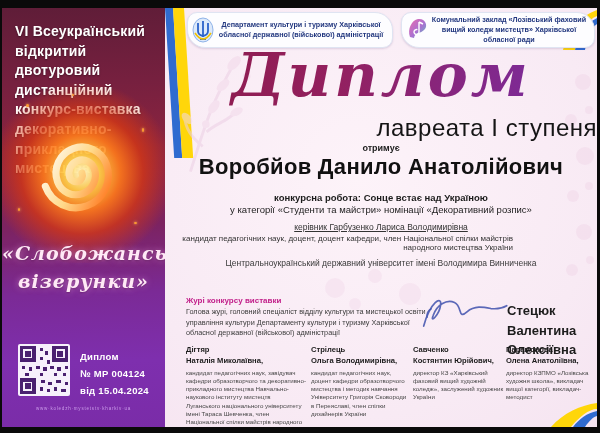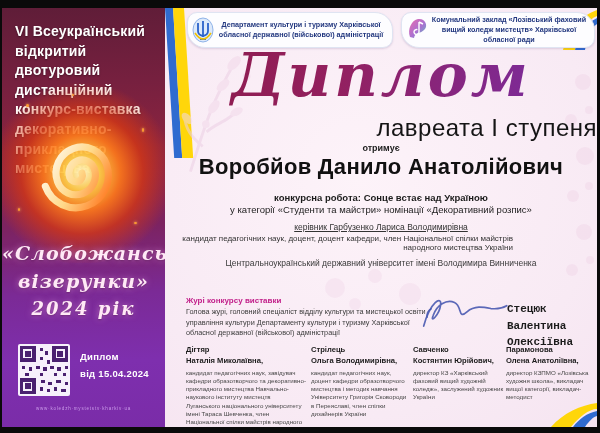--- a/index.html
+++ b/index.html
@@ -58,21 +58,21 @@
       color:#111; font-weight:bold; font-size:22px; letter-spacing:.3px; }
   .work1 { position:absolute; left:0; top:184px; width:432px; text-align:center; color:#1c1c1c; font-weight:bold; font-size:9.5px; }
   .work2 { position:absolute; left:0; top:196px; width:432px; text-align:center; color:#1c1c1c; font-weight:normal; font-size:9.5px; }
   .sup1 { position:absolute; left:0; top:214px; width:432px; text-align:center; color:#333; font-size:8.5px;text-decoration:underline; }
   .sup2 { position:absolute; left:0; top:226px; width:348px; text-align:right; color:#333; font-size:8px; }
   .inst { position:absolute; left:0; top:250px; width:432px; text-align:center; color:#3a3a3a; font-size:8.5px; }
 
   .jury-head { position:absolute; left:21px; top:288px; color:#c2208a; font-weight:bold; font-size:8px; }
   .chair-desc { position:absolute; left:21px; top:299px; width:248px; color:#3c3c3c; font-size:7.3px; line-height:1.45; }
   .signature { position:absolute; left:252px; top:278px; width:92px; height:52px; transform:rotate(-3deg); }
-  .chair-name { position:absolute; left:342px; top:293px; width:90px; color:#1c1c1c; font-weight:bold; font-size:11px; line-height:1.5;font-family:Liberation Mono, monospace; }
+  .chair-name { position:absolute; left:342px; top:293px; width:90px; color:#1c1c1c; font-weight:bold; font-size:13px; line-height:1.5; }
 
   .member { position:absolute; top:337px; color:#1c1c1c; }
   .m1 { left:21px;  width:120px; }
   .m2 { left:146px; width:99px; }
   .m3 { left:248px; width:93px; }
   .m4 { left:341px; width:89px; }
   .member .mname { font-weight:bold; font-size:7.6px; line-height:1.4; }
   .member .mdesc { margin-top:3px; color:#474747; font-size:6.2px; line-height:1.3; }
 
   
@@ -102,21 +102,20 @@
       </svg>
       <div class="spark" style="left:24px; top:96px;  width:3px; height:3px;"></div>
       <div class="spark" style="left:140px;top:120px; width:2px; height:4px;"></div>
       <div class="spark" style="left:16px; top:200px; width:2px; height:3px;"></div>
       <div class="spark" style="left:132px;top:214px; width:3px; height:2px;"></div>
       <div class="spark" style="left:70px; top:86px;  width:2px; height:2px;"></div>
 
       <div class="brand">
         <div class="b1">«Слобожанські</div>
         <div class="b2">візерунки»</div>
-        <div class="b3">2024 рік</div>
       </div>
 
       <svg class="qr" viewBox="0 0 29 29" shape-rendering="crispEdges">
         <g fill="#4a2070">
           <rect x="1" y="1" width="9" height="2"></rect>
             <rect x="1" y="1" width="2" height="9"></rect>
             <rect x="8" y="1" width="2" height="9"></rect>
             <rect x="1" y="8" width="9" height="2"></rect>
             <rect x="4" y="4" width="3" height="3"></rect>
           <rect x="19" y="1" width="9" height="2"></rect>
@@ -150,20 +149,21 @@
             <rect x="26" y="21" width="2" height="2"></rect>
           <rect x="12" y="24" width="2" height="2"></rect>
             <rect x="16" y="25" width="2" height="2"></rect>
             <rect x="20" y="24" width="2" height="2"></rect>
             <rect x="24" y="25" width="3" height="2"></rect>
         </g>
       </svg>
 
       <div class="dip-block">
         <div>Диплом</div>
+        <div>№ МР 004124</div>
         <div>від 15.04.2024</div>
       </div>
 
       <div class="side-foot">www·koledzh·mystetstv·kharkiv·ua</div>
     </div>
 
     <div class="stripe-top-blue"></div>
     <div class="stripe-top-yellow"></div>
 
     <div class="main">

